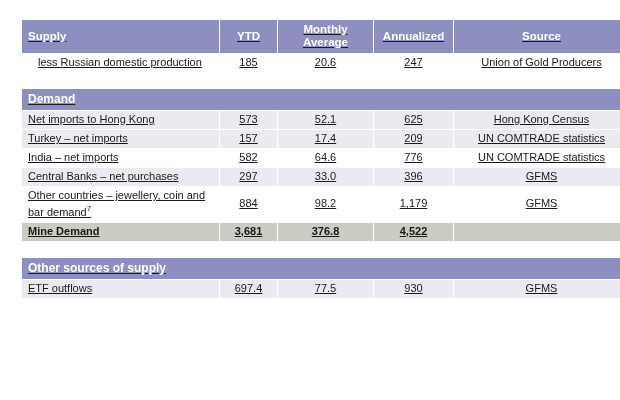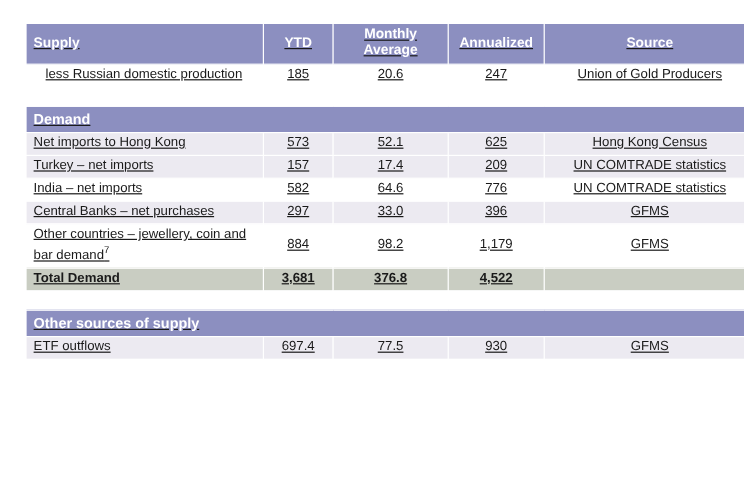--- a/index.html
+++ b/index.html
@@ -161,21 +161,21 @@
         <td class="lbl">
           <span class="twoline">Other countries –  jewellery, coin and</span>
           <span class="twoline"><span>bar demand</span><sup>7</sup></span>
         </td>
         <td class="num">884</td>
         <td class="num">98.2</td>
         <td class="num">1,179</td>
         <td class="src">GFMS</td>
       </tr>
       <tr class="total">
-        <td class="lbl">Total Demand</td>
+        <td class="lbl">Mine Demand</td>
         <td class="num">3,681</td>
         <td class="num">376.8</td>
         <td class="num">4,522</td>
         <td class="src"></td>
       </tr>
     </tbody>
   </table>
 
   <table class="grid">
     <colgroup>

